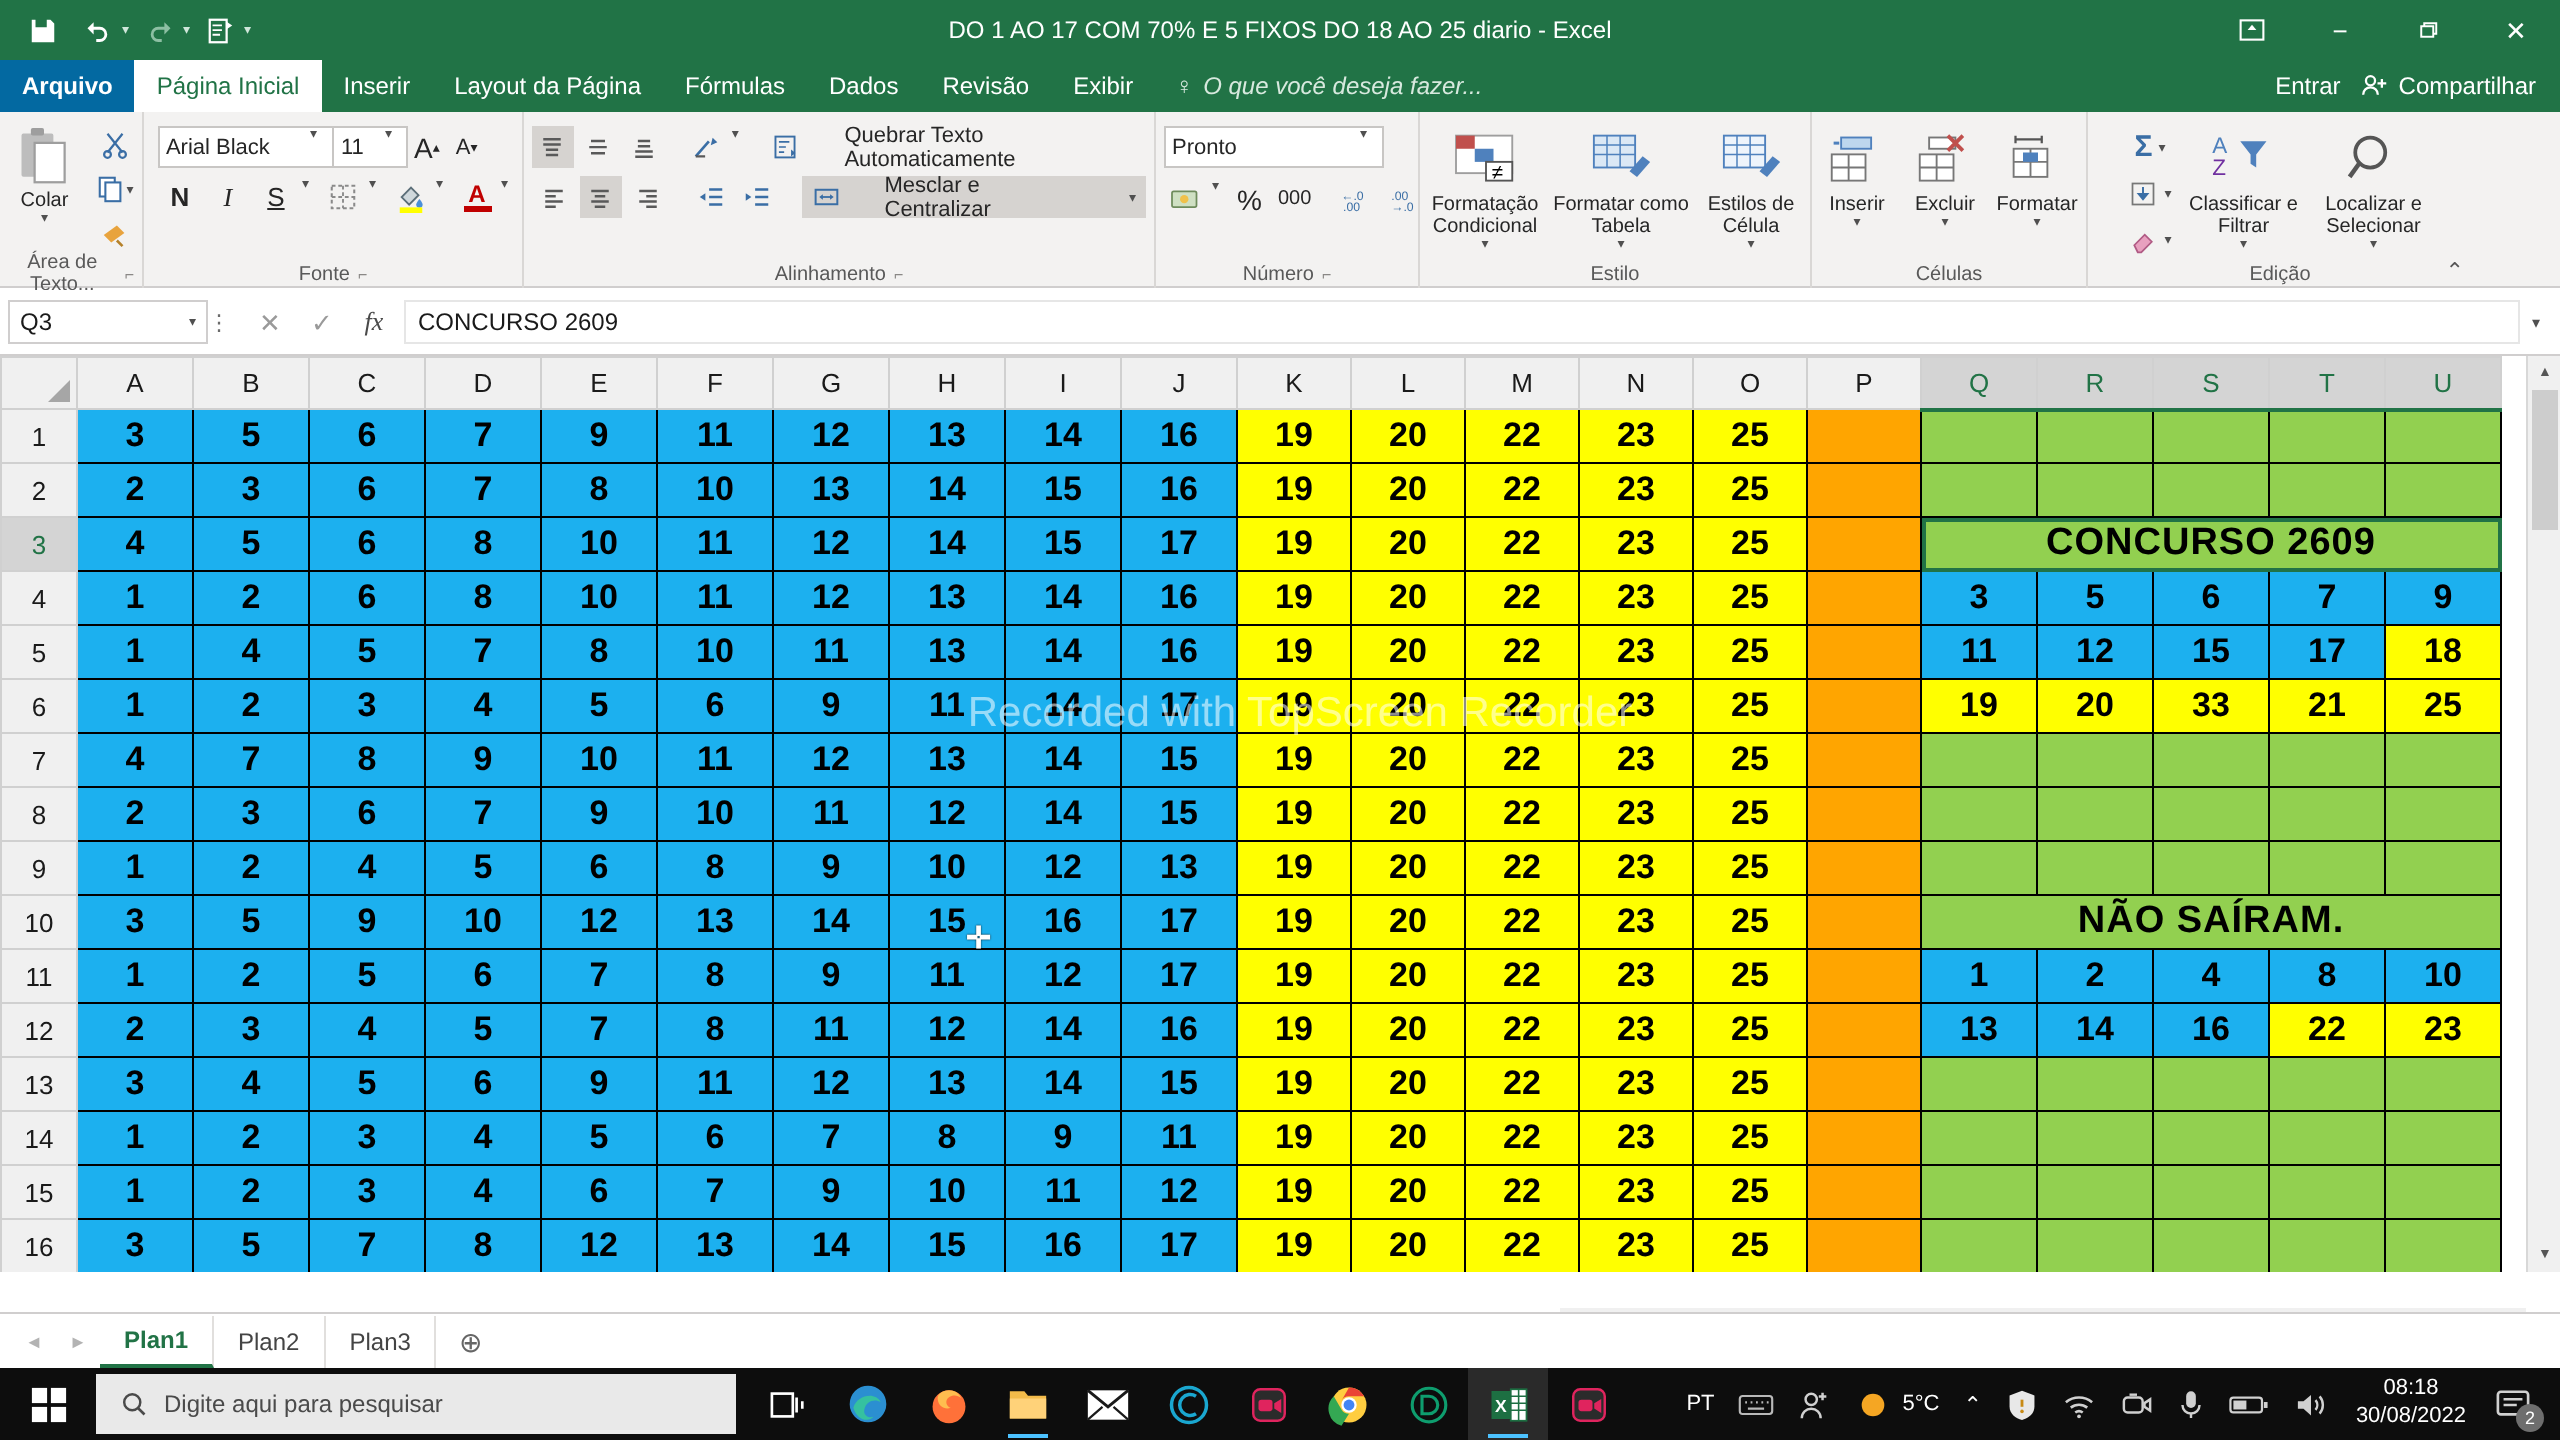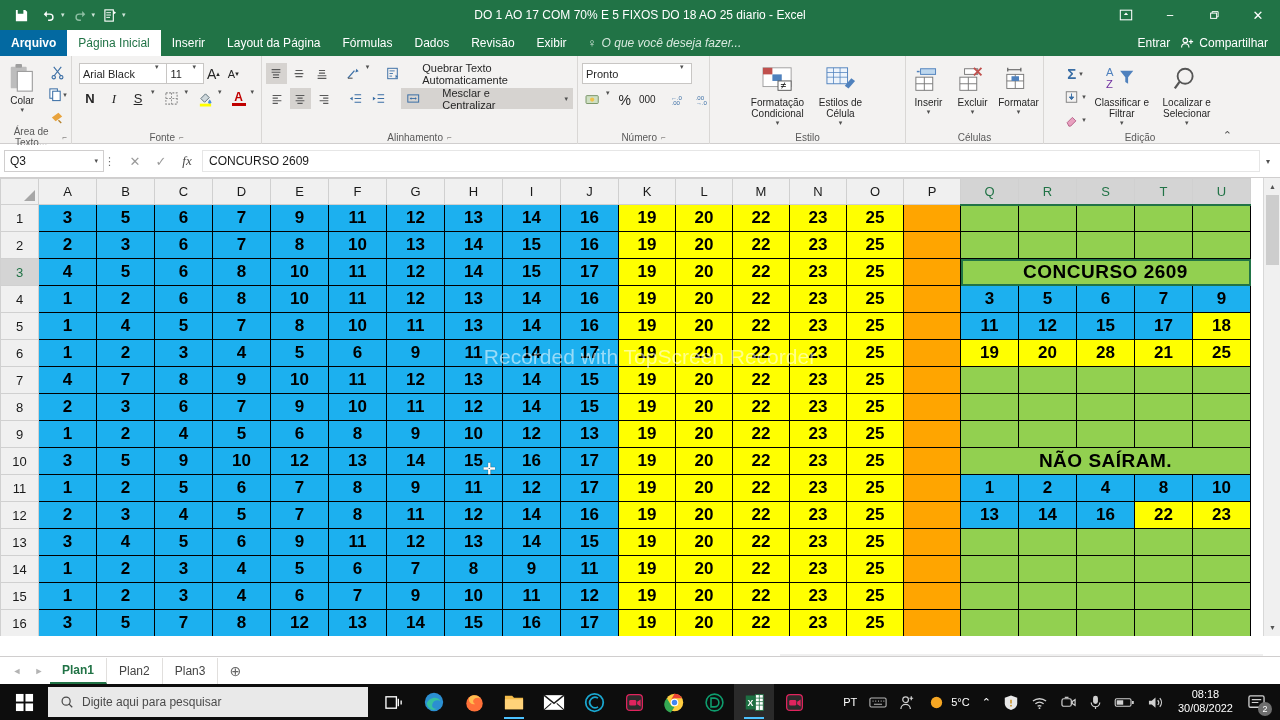--- a/index.html
+++ b/index.html
@@ -529,20 +529,31 @@
           <span class="gi">
             <svg width="34" height="30" viewBox="0 0 36 32">
                 <rect x="2" y="3" width="30" height="20" fill="#fff" stroke="#9e9e9e"></rect>
                 <rect x="2" y="3" width="10" height="7" fill="#c0504d"></rect>
                 <rect x="12" y="10" width="10" height="7" fill="#4f81bd"></rect>
                 <rect x="18" y="17" width="14" height="10" fill="#fff" stroke="#555"></rect>
                 <text x="21" y="26" font-size="11" font-family="Liberation Sans">≠</text>
               </svg>
           </span>
           <span>Formatação Condicional</span>
+          <span class="tiny-caret">▾</span>
+        </div>
+        <div class="bigbtn" style="width:68px">
+          <span class="gi">
+            <svg width="34" height="30" viewBox="0 0 36 32">
+                <rect x="3" y="3" width="22" height="17" fill="#dbe8f5" stroke="#4f81bd"></rect>
+                <path d="M3 8h22M3 13h22M10 3v17M17 3v17" stroke="#4f81bd" stroke-width=".8"></path>
+                <path d="M22 22l7-8 4 3-7 8z" fill="#4f81bd"></path>
+              </svg>
+          </span>
+          <span>Formatar como Tabela</span>
           <span class="tiny-caret">▾</span>
         </div>
         <div class="bigbtn" style="width:58px">
           <span class="gi">
             <svg width="34" height="30" viewBox="0 0 36 32">
                 <rect x="3" y="3" width="22" height="17" fill="#eef4fb" stroke="#4f81bd"></rect>
                 <path d="M3 8h22M3 13h22M10 3v17M17 3v17" stroke="#4f81bd" stroke-width=".8"></path>
                 <path d="M22 22l7-8 4 3-7 8z" fill="#4f81bd"></path>
               </svg>
           </span>
@@ -822,21 +833,21 @@
             <td class="cell blue">14</td>
             <td class="cell blue">17</td>
             <td class="cell yellow">19</td>
             <td class="cell yellow">20</td>
             <td class="cell yellow">22</td>
             <td class="cell yellow">23</td>
             <td class="cell yellow">25</td>
             <td class="cell orange"></td>
             <td class="cell yellow">19</td>
             <td class="cell yellow">20</td>
-            <td class="cell yellow">28</td>
+            <td class="cell yellow">33</td>
             <td class="cell yellow">21</td>
             <td class="cell yellow">25</td>
           </tr>
           <tr>
             <th class="rowhead">7</th>
             <td class="cell blue">4</td>
             <td class="cell blue">7</td>
             <td class="cell blue">8</td>
             <td class="cell blue">9</td>
             <td class="cell blue">10</td>

